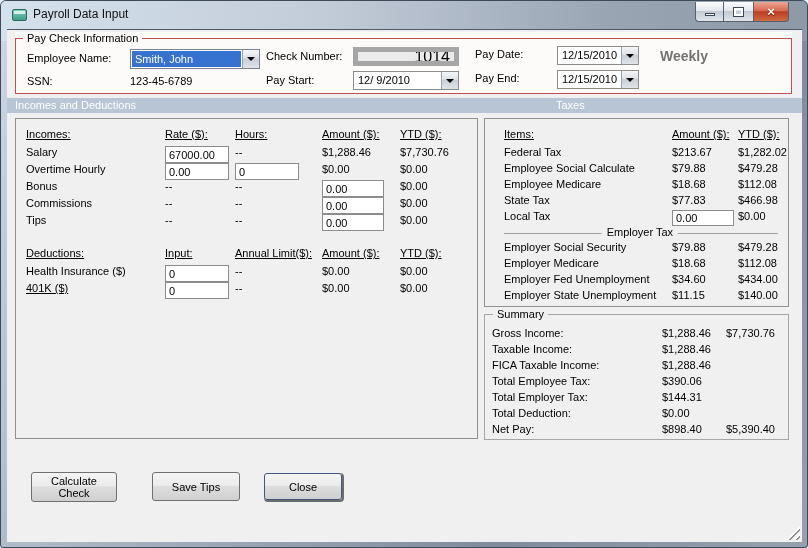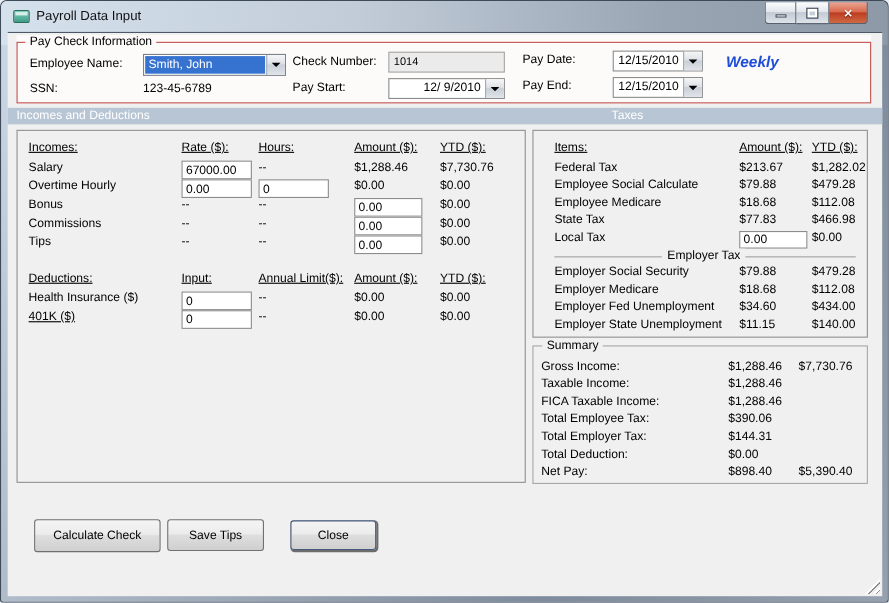--- a/index.html
+++ b/index.html
@@ -31,25 +31,25 @@
   .red-group{position:absolute;left:8px;top:2px;width:777px;height:62px;background:#fdfafa;font-size:11px;}
   .red-border{position:absolute;left:0;right:0;top:6px;bottom:0;border:1px solid #c0504d;}
   .red-label{position:absolute;top:0;left:8px;background:#fdfafa;padding:0 4px;color:#000;}
   .fld{position:absolute;font-size:11px;color:#000;white-space:nowrap;}
   .combo{position:absolute;height:20px;border:1px solid #7b828c;background:#fff;display:flex;}
   .combo .sel{flex:1;background:#3672cf;color:#fff;font-size:11px;padding:2px 3px;margin:1px;white-space:nowrap;overflow:hidden;}
   .drop-btn{width:17px;border-left:1px solid #9aa4af;
     background:linear-gradient(#f5f6f7,#dde1e6 45%,#c9cfd8 50%,#e0e4e9);
     display:flex;align-items:center;justify-content:center;}
   .drop-btn::after{content:"";width:0;height:0;border-left:4px solid transparent;border-right:4px solid transparent;border-top:4px solid #000;}
-  .txt{position:absolute;height:19px;border:1px solid #ef4444;background:#fff;font-size:10px;padding:1px 4px;color:#000;}
+  .txt{position:absolute;height:19px;border:5px solid #ef4444;background:#fff;font-size:16px;padding:1px 4px;color:#000;text-align:right;}
   .txt.readonly{background:#ebebeb;border-color:#a6a6a6;}
   .dtp{position:absolute;height:19px;border:1px solid #8c8c8c;background:#fff;display:flex;}
-  .dtp .val{flex:1;font-size:11px;padding:2px 4px;white-space:nowrap;overflow:hidden;text-align:right;}
-  .weekly{position:absolute;font-size:14px;font-weight:bold;color:#1d4ed8;font-style:italic;}
+  .dtp .val{flex:1;font-size:11px;padding:2px 4px;white-space:nowrap;overflow:hidden;}
+  .weekly{position:absolute;font-size:14px;font-weight:bold;color:#737373;}
 
   
   .band{position:absolute;left:0;top:68px;width:795px;height:15px;background:#b7c5d4;}
   .band span{position:absolute;top:1px;font-size:11px;color:#fff;}
 
   
   .panel{position:absolute;background:#f0f0f0;border:1px solid #909090;font-size:11px;color:#000;}
   .left-panel{left:8px;top:88px;width:463px;height:321px;padding:9px 0 0 10px;}
   .tax-panel{left:477px;top:88px;width:305px;height:189px;padding:9px 0 0 19px;}
   .sum-box{position:absolute;left:477px;top:284px;width:305px;height:126px;border:1px solid #a6a6a6;background:#f0f0f0;font-size:11px;padding:12px 0 0 7px;}
@@ -323,19 +323,19 @@
         <span>$0.00</span>
         <span></span>
       </div>
       <div class="g3s trow">
         <span>Net Pay:</span>
         <span>$898.40</span>
         <span>$5,390.40</span>
       </div>
     </div>
 
-    <button class="btn" style="left:24px;top:442px;width:115px;height:30px;">Calculate Check</button>
+    <button class="btn" style="left:24px;top:442px;width:86px;height:30px;">Calculate Check</button>
     <button class="btn" style="left:145px;top:442px;width:88px;height:29px;">Save Tips</button>
     <button class="btn default" style="left:257px;top:443px;width:78px;height:27px;">Close</button>
 
     <div class="resize-grip"></div>
   </div>
 </div>
 
 </body></html>

